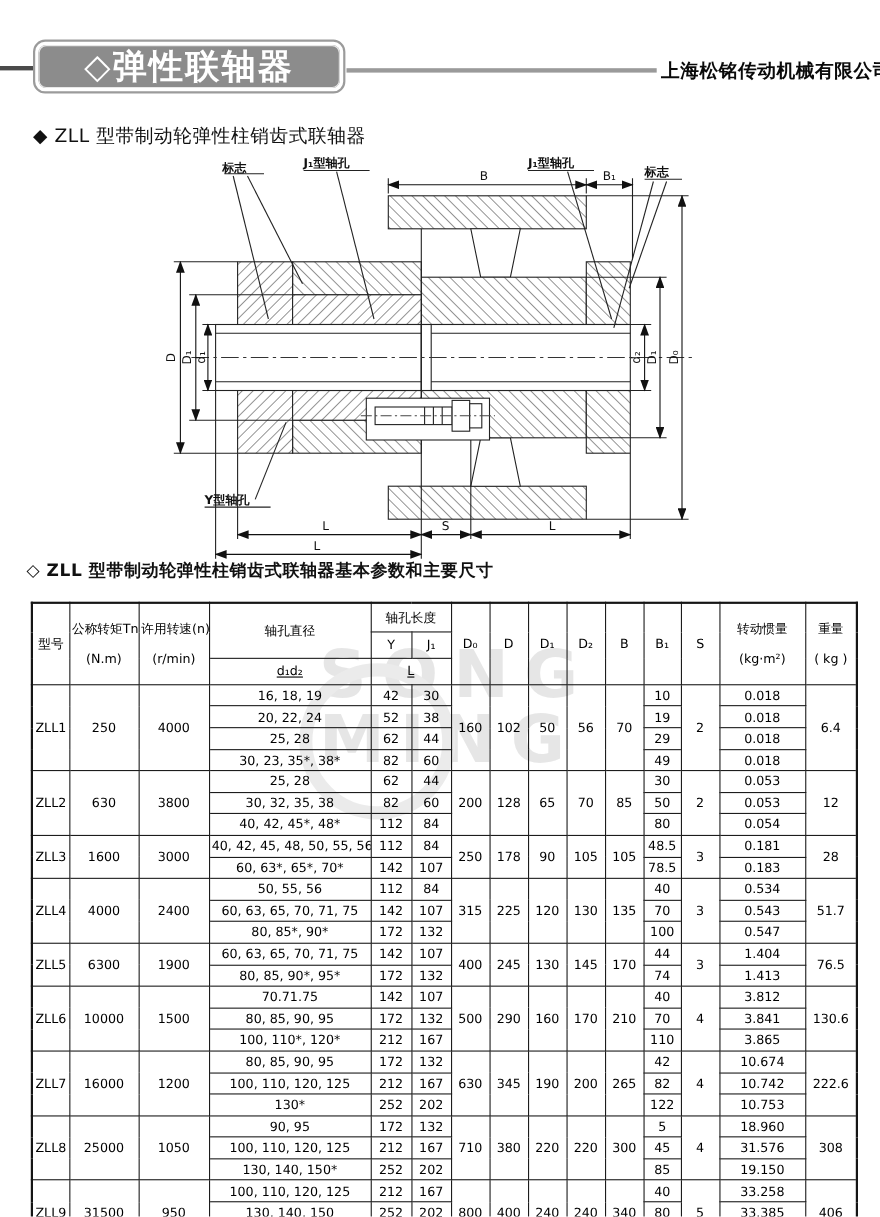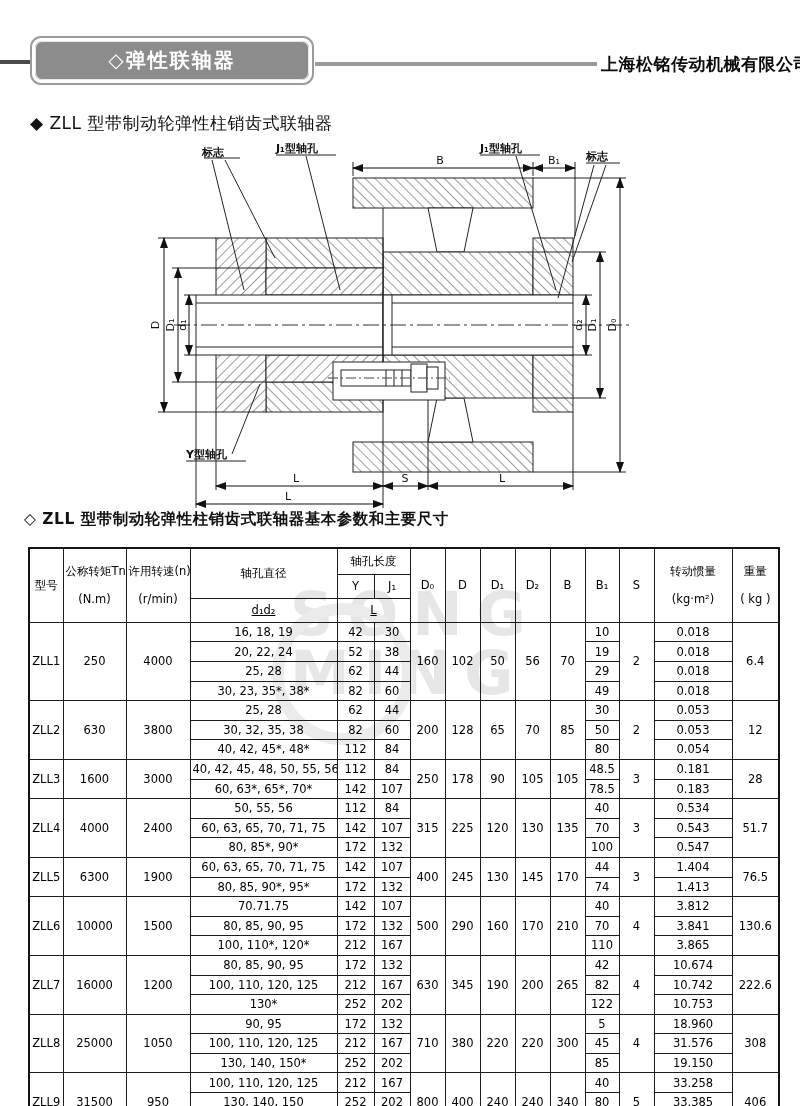--- a/index.html
+++ b/index.html
@@ -8,21 +8,21 @@
     font-family:"DejaVu Sans","Liberation Sans",sans-serif;color:#111;
     overflow:hidden;
   }
   
   .hline-left{position:absolute;left:0;top:60px;width:32px;height:4px;background:#4a4a4a;}
   .hline-right{position:absolute;left:315px;top:62px;width:282px;height:4px;background:#9a9a9a;}
   .title-box{position:absolute;left:30px;top:36px;width:284px;height:49px;
     border:2px solid #9b9b9b;border-radius:11px;background:#fff;padding:3px;box-sizing:border-box;}
   .title-box-inner{width:100%;height:100%;background:#8c8c8c;border-radius:7px;
     display:flex;align-items:center;justify-content:center;
-    color:#fff;font-size:20px;font-weight:bold;letter-spacing:2px;
+    color:#fff;font-size:31px;font-weight:bold;letter-spacing:2px;
     box-shadow:inset 0 0 0 1px #e8e8e8;}
   .company{position:absolute;left:601px;top:53px;width:195px;font-size:17px;font-weight:bold;
     color:#0a0a0a;letter-spacing:0.5px;white-space:nowrap;}
   .section-title{position:absolute;left:30px;top:112px;font-size:17px;font-weight:normal;letter-spacing:0.5px;}
   
   .drawing{position:absolute;left:128px;top:140px;width:544px;height:372px;}
   .drawing svg{width:100%;height:100%;}
   .dwg-cjk{font-size:11px;fill:#111;font-weight:bold;}
   .dwg-dim{font-size:11px;fill:#111;}
   

